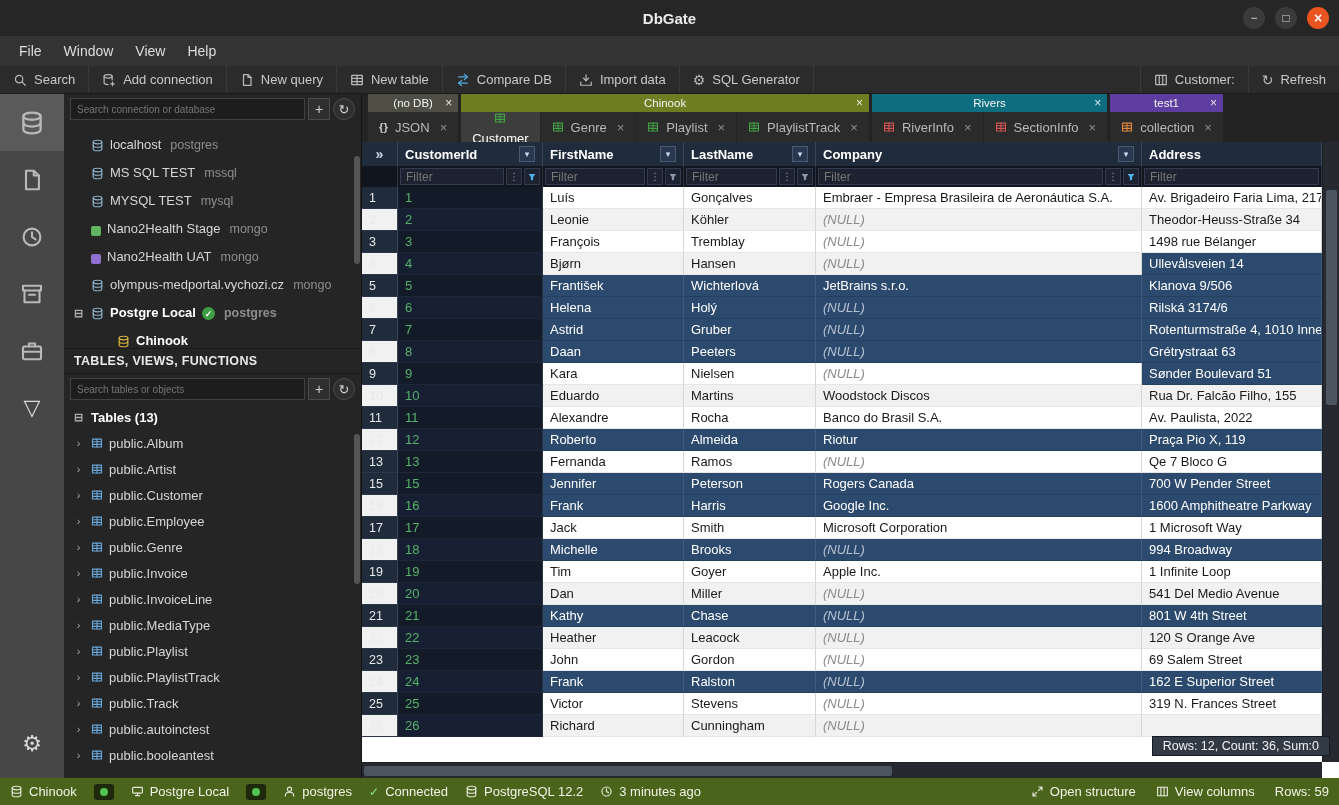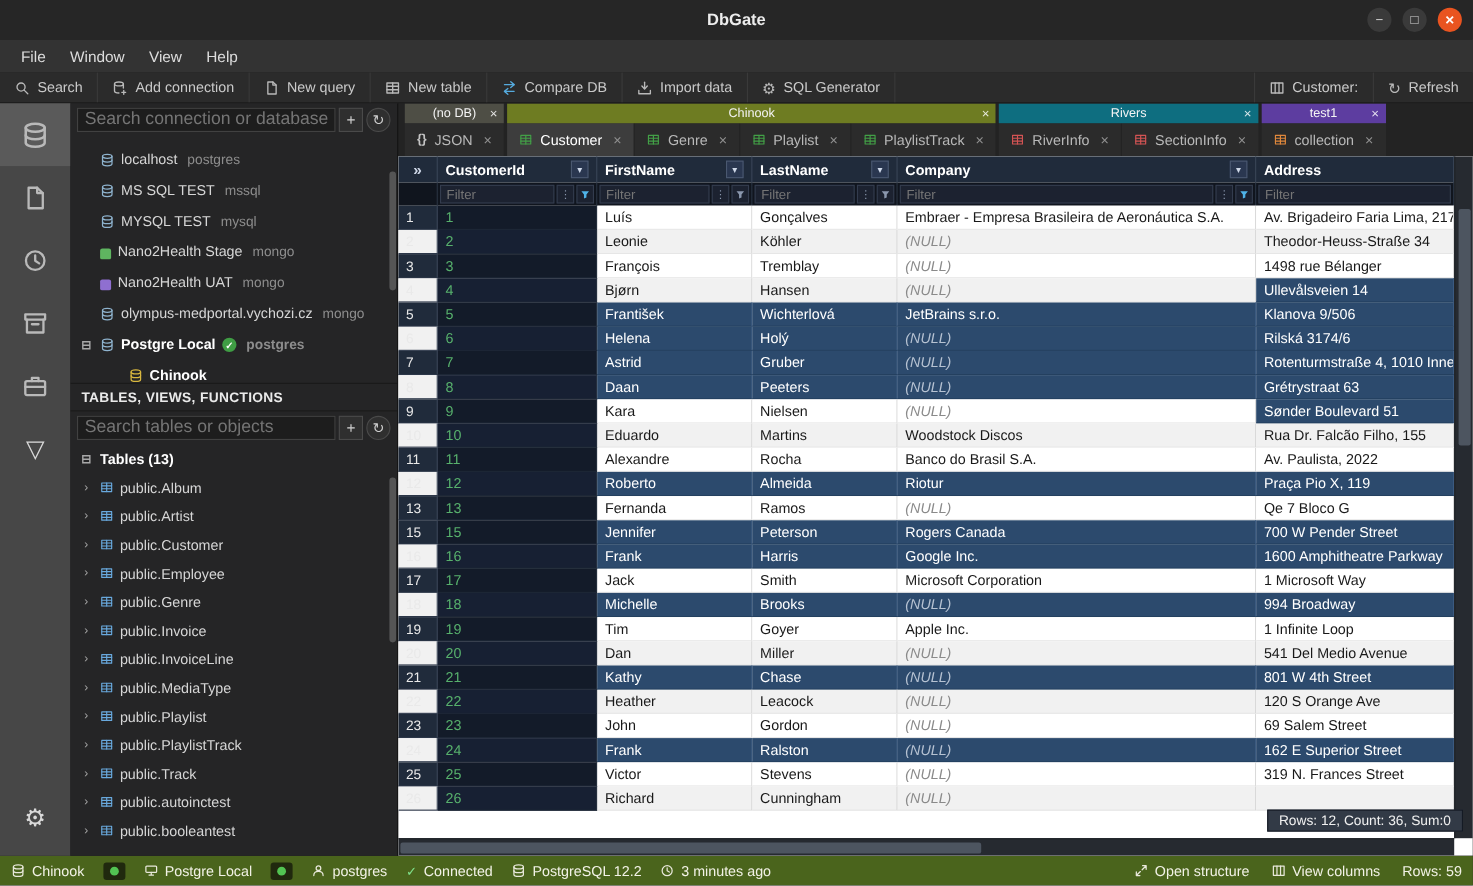--- a/index.html
+++ b/index.html
@@ -44,21 +44,21 @@
   .iconbar-item .glyph { font-size:22px; color:#d9d9d9; }
 
   
   .leftpanel { width:298px; background:#252526; border-right:1px solid #151515; overflow:hidden;
     display:flex; flex-direction:column; position:relative; }
   .panel-header { flex:0 0 26px; display:flex; align-items:center; padding:0 10px;
     font-weight:bold; font-size:12.5px; color:#eaeaea; letter-spacing:.3px;
     border-top:1px solid #1a1a1a; border-bottom:1px solid #1a1a1a; }
   .searchrow { flex:0 0 30px; display:flex; align-items:center; gap:3px; padding:0 6px; }
   .searchrow input { flex:1; min-width:0; height:22px; background:#1d1d1d; border:1px solid #414141;
-    color:#cccccc; font-size:16px; padding:0 6px; font-family:inherit; outline:none; }
+    color:#cccccc; font-size:10px; padding:0 6px; font-family:inherit; outline:none; }
   .sq-btn { width:22px; height:22px; flex:0 0 22px; background:#2f2f2f; border:1px solid #4a4a4a;
     color:#cfcfcf; display:flex; align-items:center; justify-content:center; font-size:14px; }
   .sq-btn.round { border-radius:50%; font-size:13px; }
 
   .tree { overflow:hidden; }
   .tree-item { display:flex; align-items:center; gap:6px; padding:0 8px; white-space:nowrap; overflow:hidden; }
   .conn .tree-item { height:28px;align-items:flex-end; }
   .tbl .tree-item { height:26px; }
   .tree-item.bold { font-weight:bold; color:#ffffff; }
   .tree-item.child { padding-left:34px; }
@@ -74,21 +74,21 @@
   .content { flex:1; display:flex; flex-direction:column; background:#232323; overflow:hidden; }
 
   
   .tabsarea { height:48px; display:flex; padding-left:6px; background:#232323; overflow:hidden; }
   .tabgroup { display:flex; flex-direction:column; margin-right:3px; flex:0 0 auto; }
   .tabgroup-header { height:18px; display:flex; align-items:center; justify-content:center;
     color:#f4f4f4; font-size:11.5px; position:relative; padding:0 20px; }
   .tabgroup-header .gx { position:absolute; right:6px; color:rgba(255,255,255,.85); font-size:12px; }
   .tabgroup-tabs { display:flex; gap:1px; height:30px; }
   .tab { display:flex; align-items:center; gap:7px; padding:0 11px; background:#2b2b2b; color:#b8b8b8; font-size:13px; }
-  .tab.active { background:#3d3d3d; color:#ffffff; }
+  .tab.active { background:#3d3d3d; color:#ffffff;flex-direction:column; }
   .tab .tclose { color:#909090; font-size:13px; margin-left:3px; }
   .tab .json-ic { font-weight:bold; font-size:11.5px; color:#c4c4c4; }
 
   
   .grid { position:relative; flex:1; background:#ffffff; overflow:hidden; }
   .wnum { width:36px; flex:0 0 36px; }
   .w0 { width:145px; flex:0 0 145px; }
   .w1 { width:141px; flex:0 0 141px; }
   .w2 { width:132px; flex:0 0 132px; }
   .w3 { width:326px; flex:0 0 326px; }

